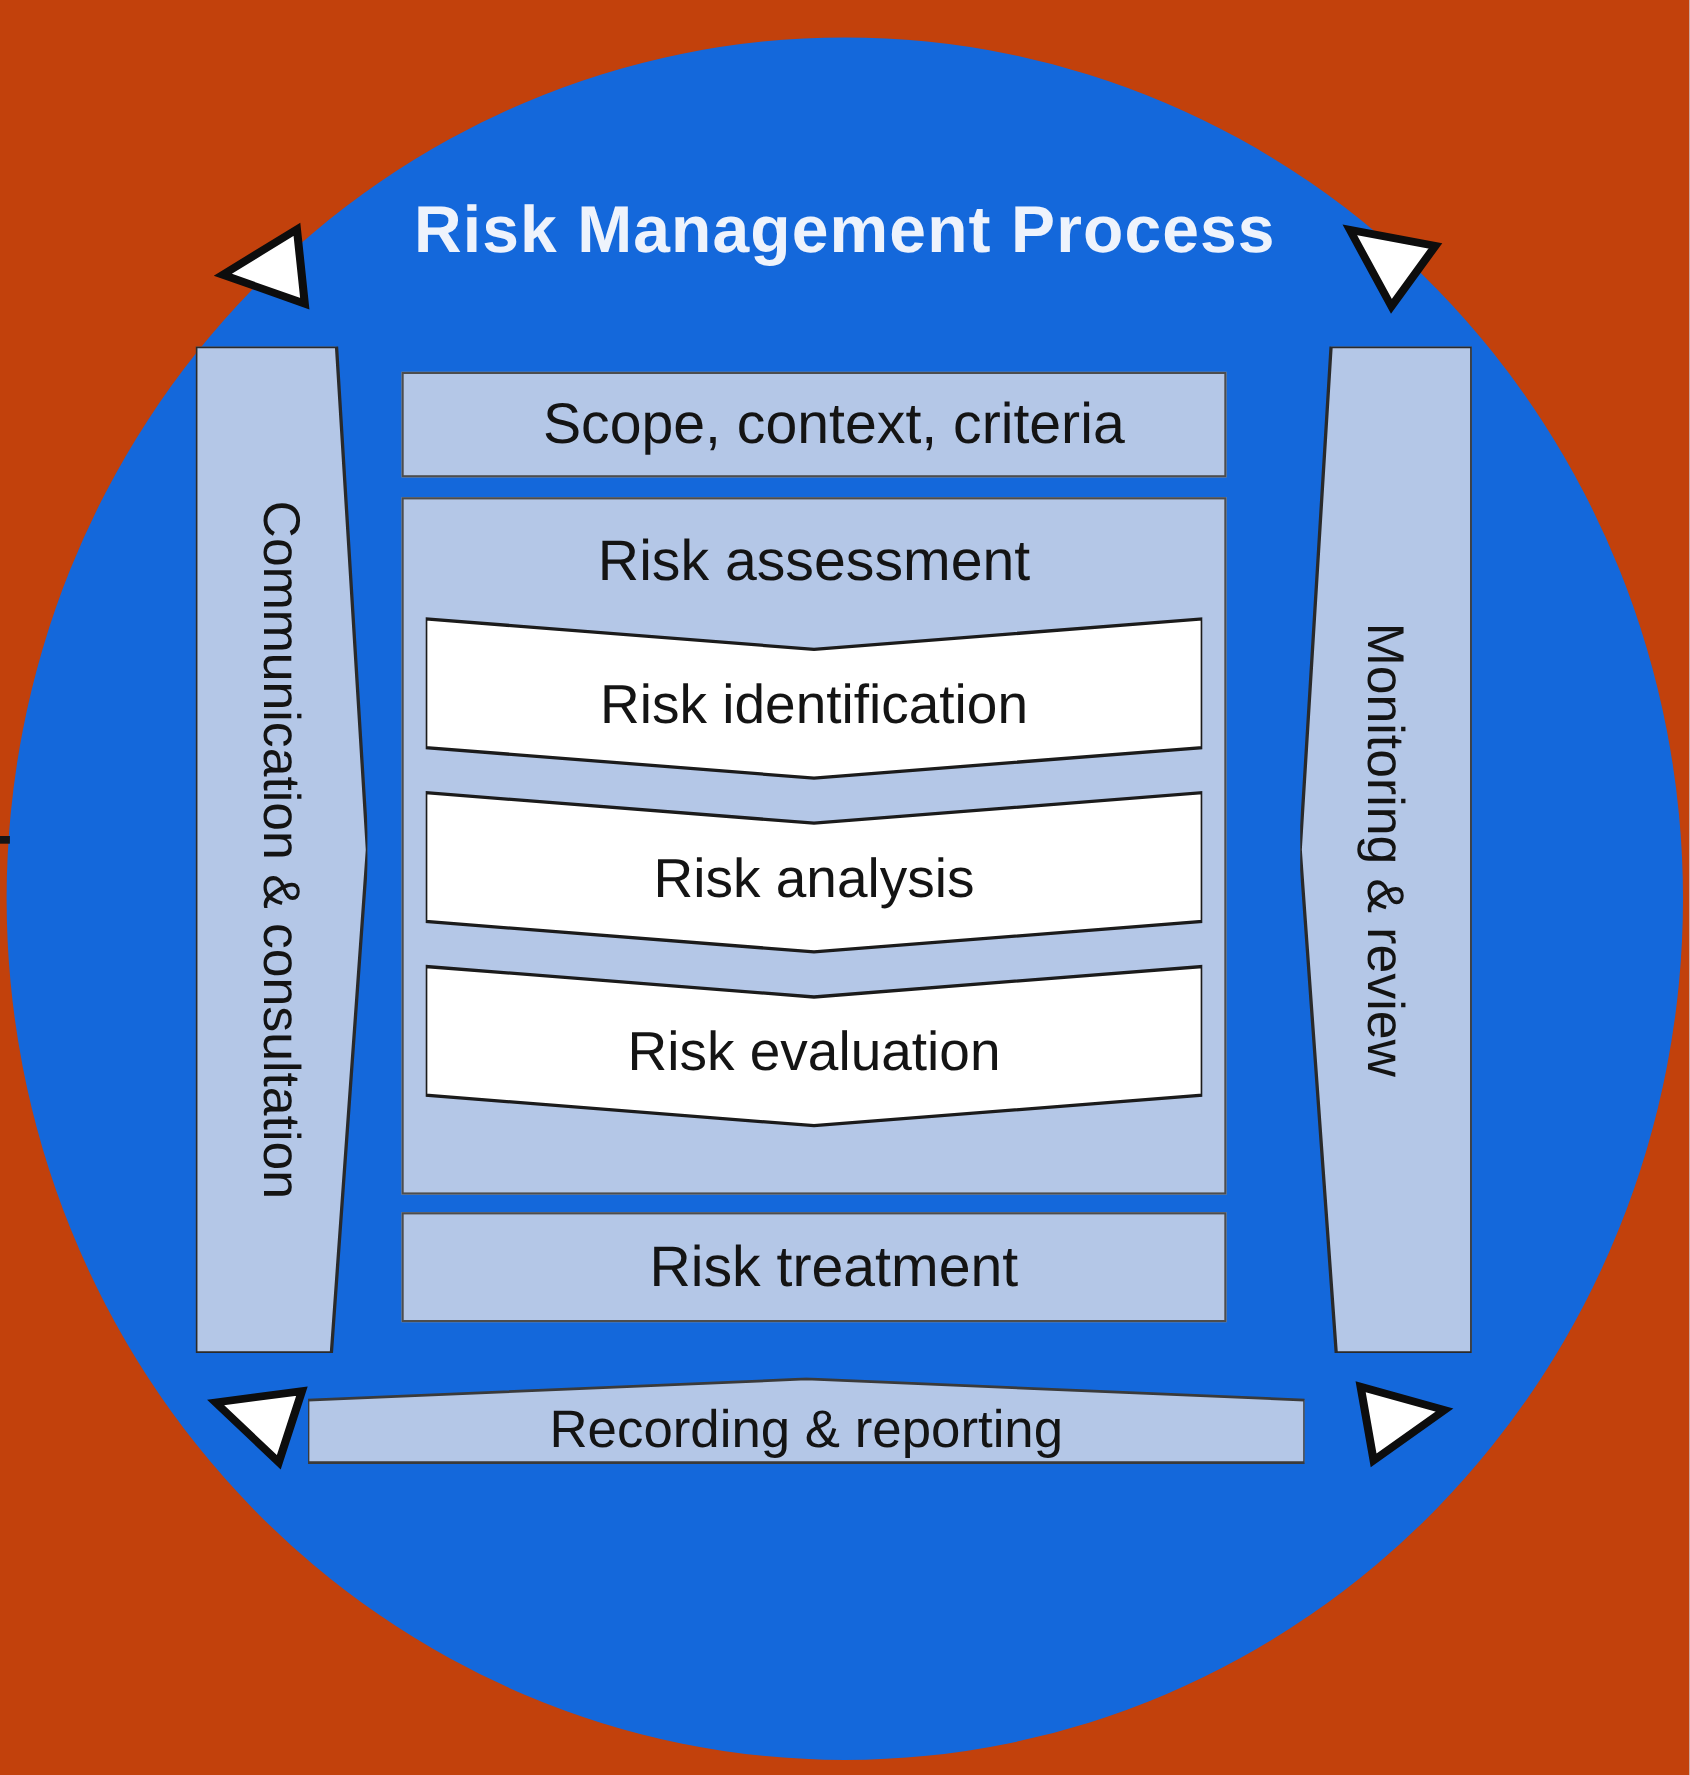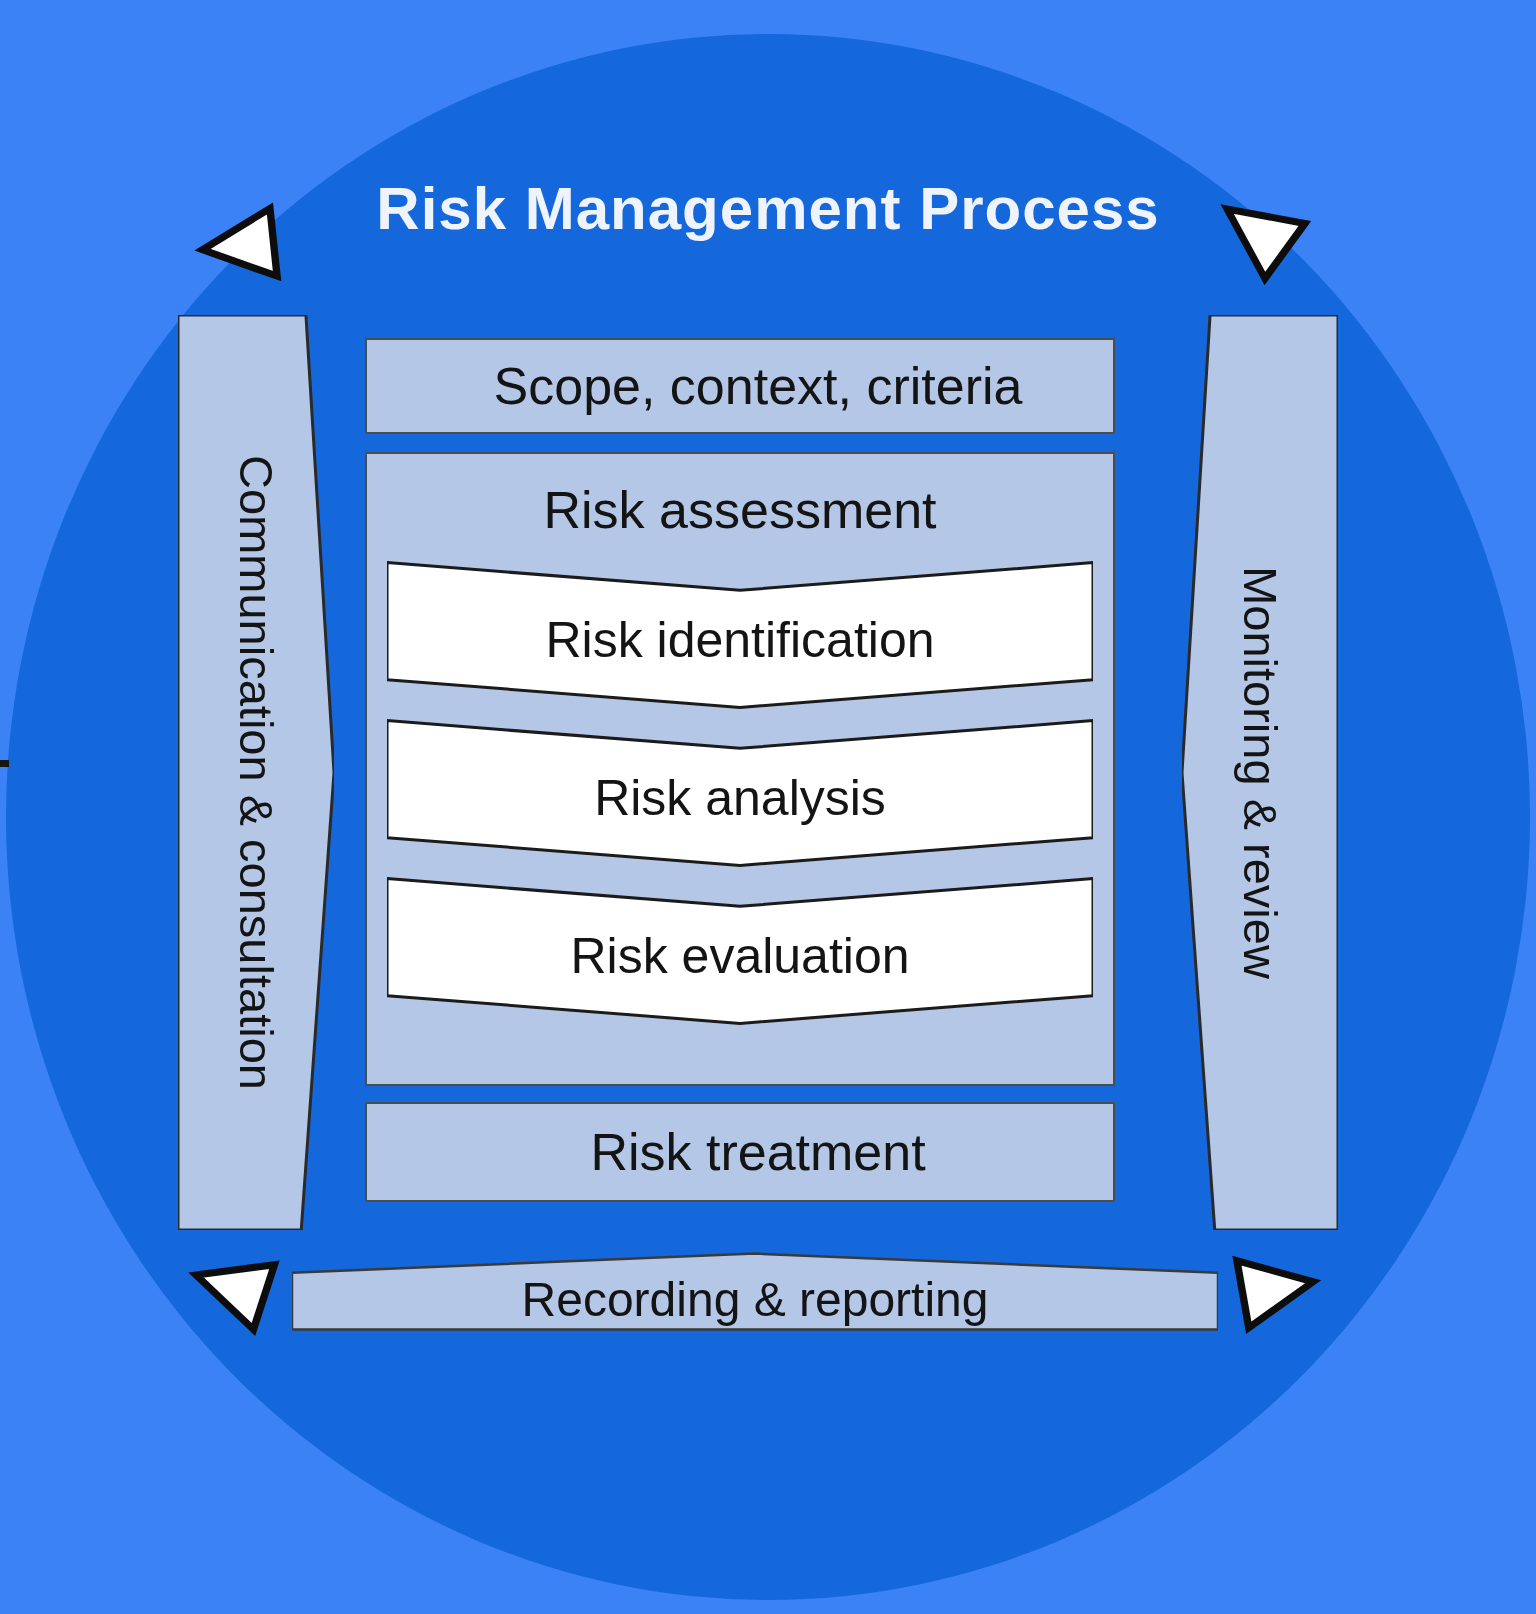--- a/index.html
+++ b/index.html
@@ -1,17 +1,17 @@
 <!DOCTYPE html>
 <html><head>
 <meta charset="utf-8">
 <style>
   html,body { margin:0; padding:0; background:#ffffff; }
   .stage {
-    position:relative; width:1536px; height:1614px; background:#3b82f6;
+    position:relative; width:1536px; height:1614px; background:#c2410c;
     font-family:"Liberation Sans","DejaVu Sans",sans-serif; overflow:hidden;
     color:#141414;
   }
   .circle {
     position:absolute; left:6px; top:34px; width:1524px; height:1566px;
     background:#1468db; border-radius:50%;
   }
   .title {
     position:absolute; top:174px; left:0; width:100%; text-align:center;
     font-size:60px; font-weight:bold; color:#eef3fc; letter-spacing:1px;
@@ -47,21 +47,21 @@
   .vbar polygon { fill:#b4c7e7; stroke:#2a2a2a; stroke-width:3px; }
   .vbar .vlabel {
     position:absolute; left:0; top:0; right:0; bottom:0;
     display:flex; align-items:center; justify-content:center;
   }
   .vbar .vlabel span {
     transform:rotate(90deg); white-space:nowrap; font-size:47px; color:#141414;
   }
 
   
-  .bottom-bar { position:absolute; left:292px; top:1252px; width:906px; height:80px;padding-left:20px; }
+  .bottom-bar { position:absolute; left:280px; top:1252px; width:906px; height:80px; }
   .bottom-bar svg { position:absolute; left:0; top:0; width:100%; height:100%; }
   .bottom-bar polygon { fill:#b4c7e7; stroke:#3a3a3a; stroke-width:2.5px; }
   .bottom-bar .label {
     position:absolute; left:0; top:0; right:0; bottom:0;
     display:flex; align-items:center; justify-content:center;
     font-size:48px; padding-top:14px; box-sizing:border-box;
   }
 
   
   .corner { position:absolute; width:84px; height:80px; }

